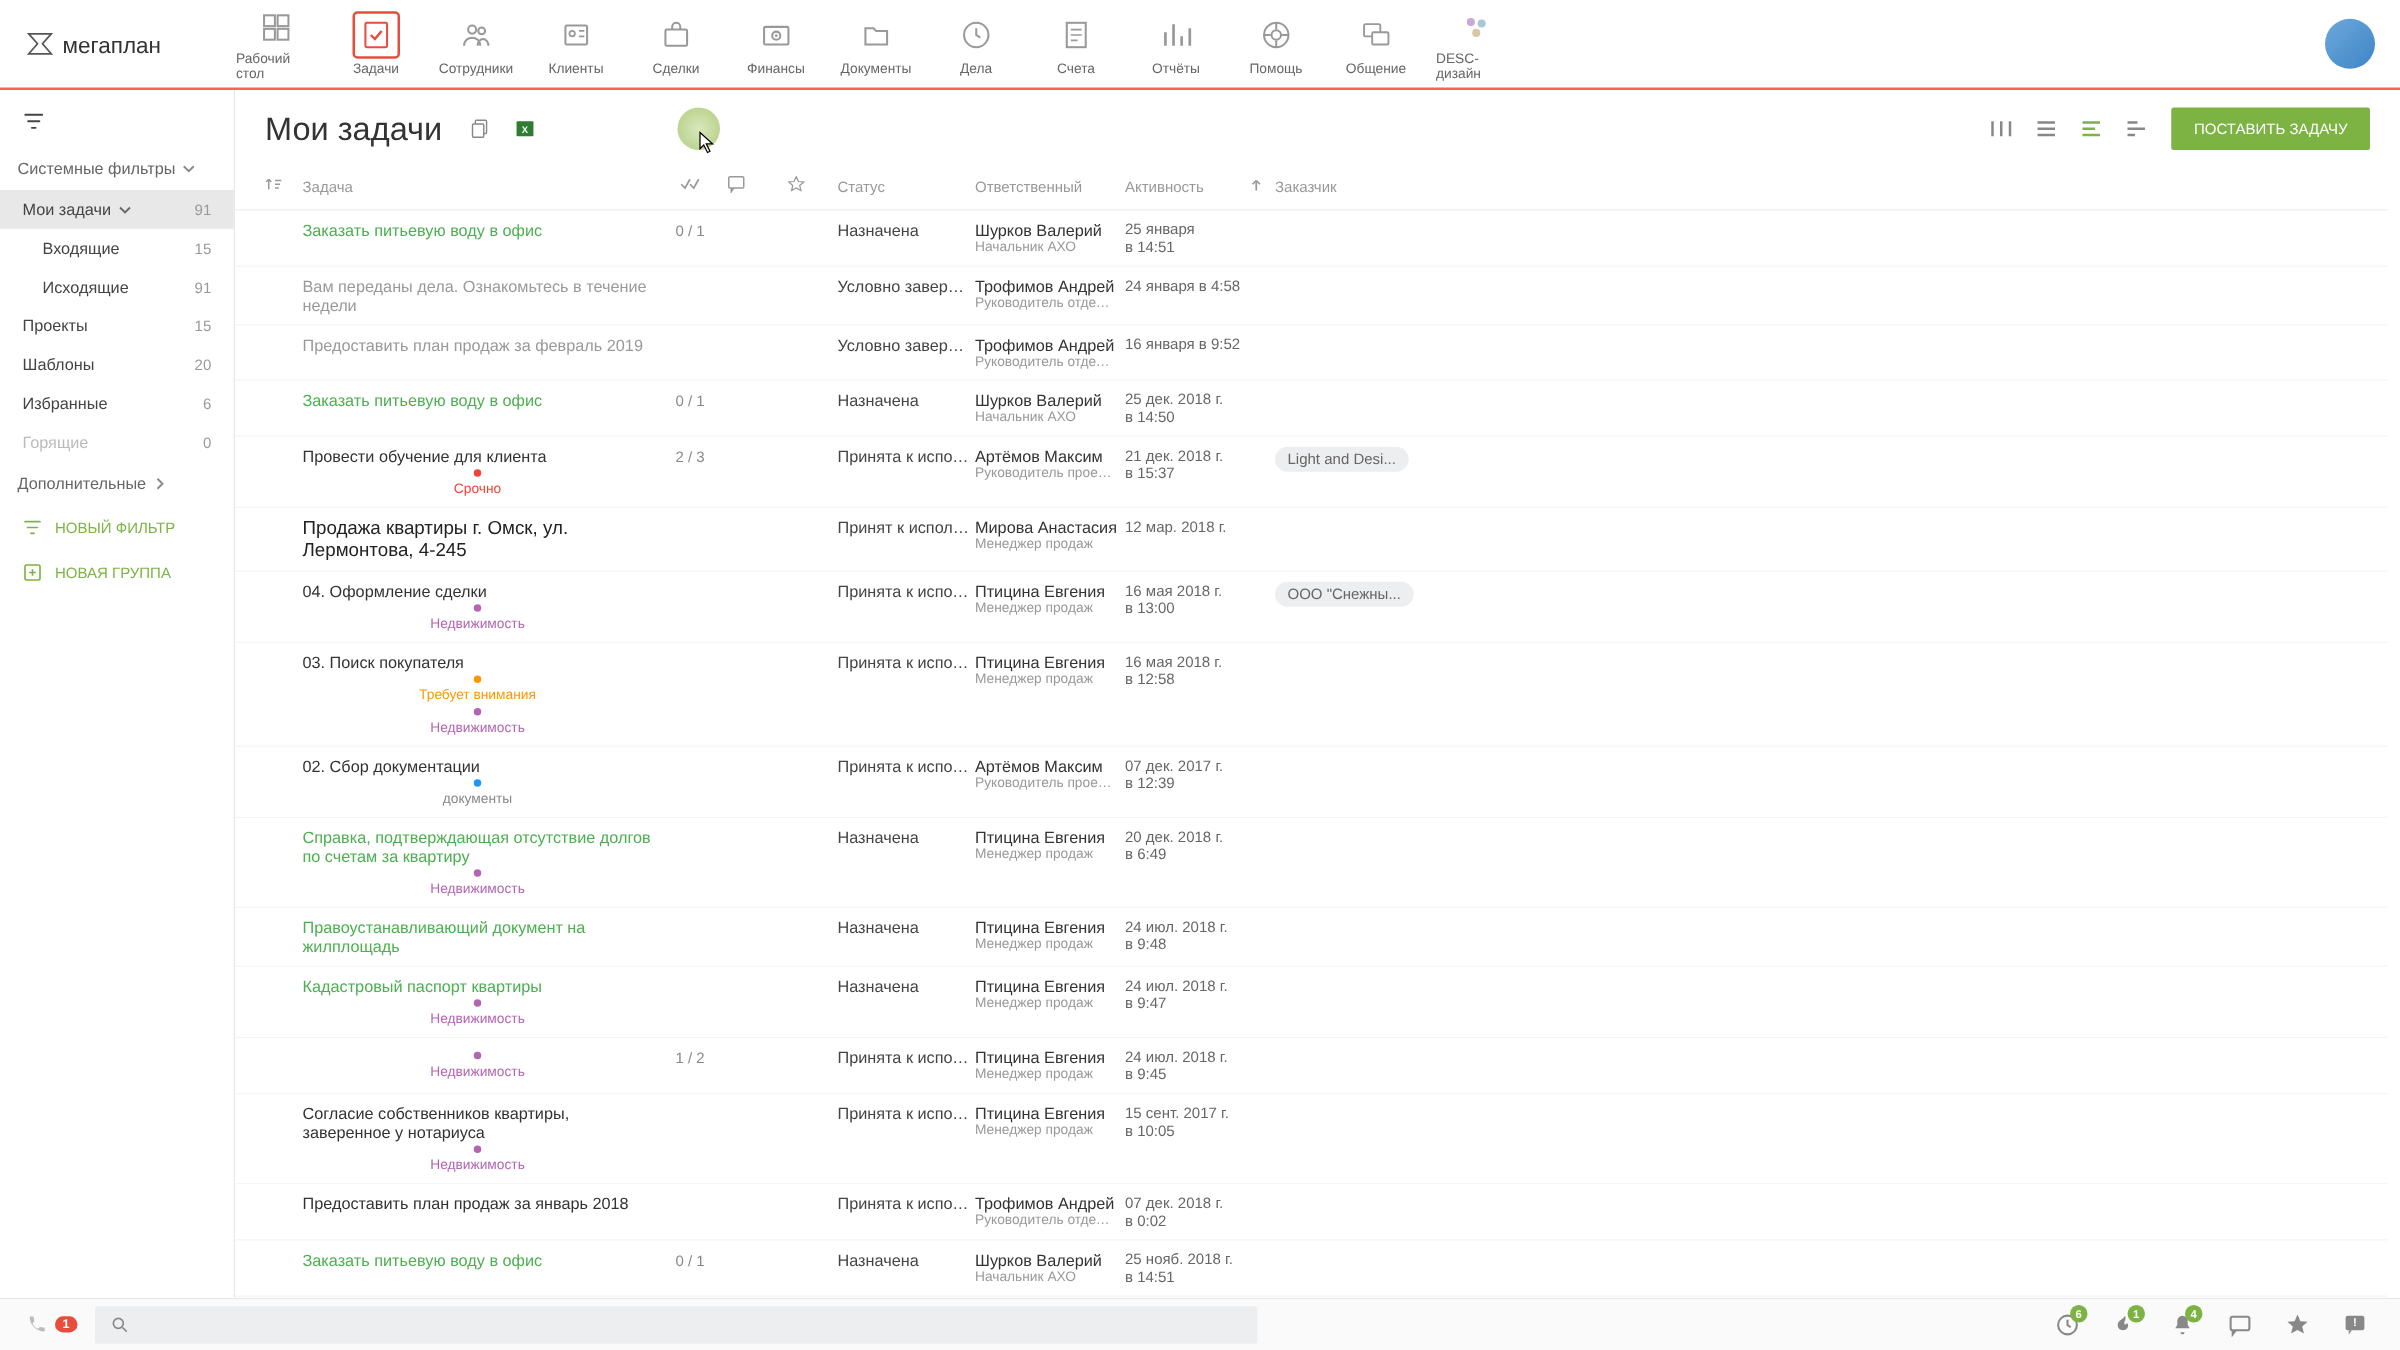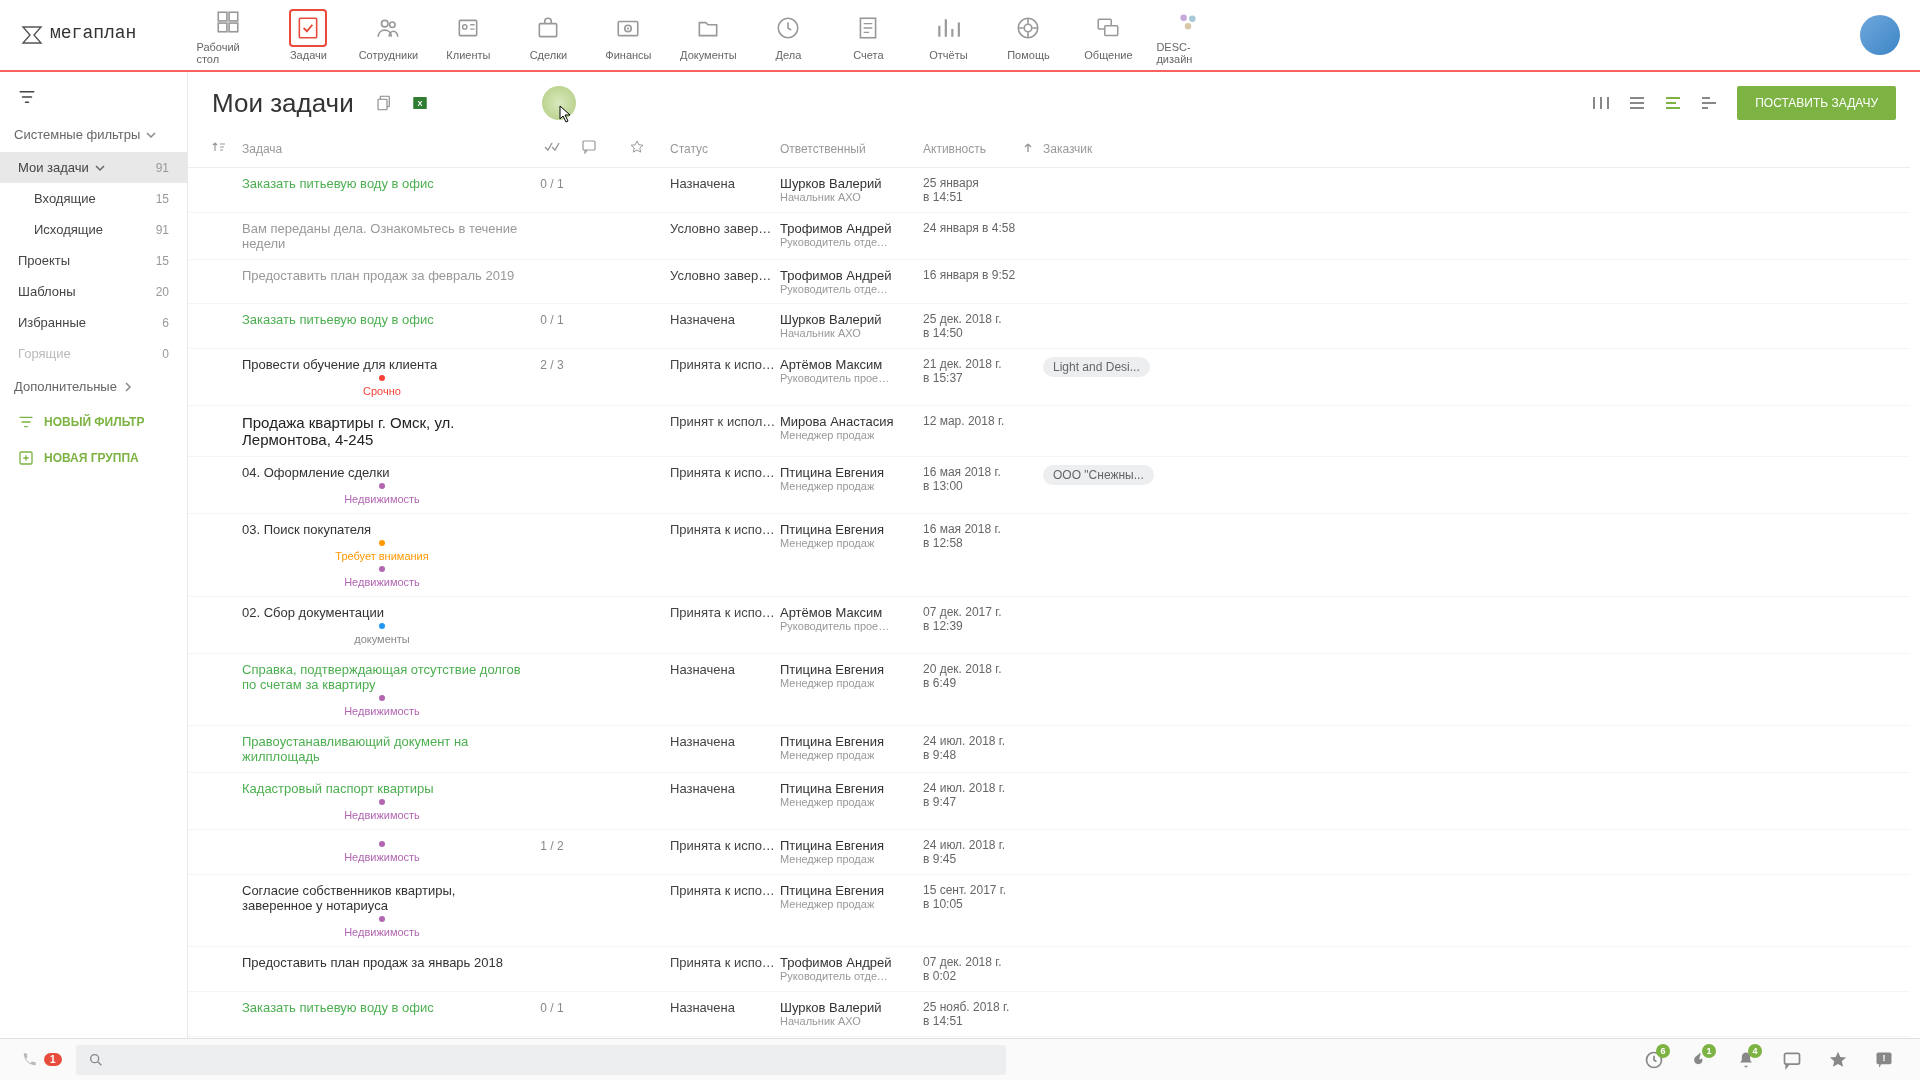--- a/index.html
+++ b/index.html
@@ -1,39 +1,39 @@
 <!DOCTYPE html>
 <html><head>
   <meta charset="utf-8">
   <style>
     * { box-sizing: border-box; margin: 0; padding: 0; }
     body { font-family: -apple-system, "Segoe UI", Arial, sans-serif; font-size: 13px; color: #333; background: #fff; overflow: hidden; width: 1920px; height: 1080px; }
     
     .topnav { display: flex; align-items: center; height: 72px; border-bottom: 2px solid #f6635e; padding: 0 20px; }
-    .logo { display: flex; align-items: flex-start; margin-right: 60px; font-family: Liberation Mono, monospace; }
+    .logo { display: flex; align-items: flex-end; margin-right: 60px; }
     .logo svg { margin-right: 6px; }
     .logo-text { font-size: 18px; font-weight: 500; color: #333; }
     .nav-items { display: flex; gap: 16px; flex: 1; }
     .nav-item { display: flex; flex-direction: column; align-items: center; justify-content: center; width: 64px; height: 60px; cursor: pointer; gap: 2px; }
     .nav-item.active .nav-icon-box { border: 2px solid #e74c3c; border-radius: 4px; }
     .nav-icon-box { width: 38px; height: 38px; display: flex; align-items: center; justify-content: center; }
     .nav-label { font-size: 11px; color: #666; }
     .avatar { width: 40px; height: 40px; border-radius: 50%; background: linear-gradient(135deg,#6fa8dc,#3d85c6); }
     
     .main { display: flex; height: calc(100% - 72px - 42px); }
     
     .sidebar { width: 188px; border-right: 1px solid #e8e8e8; padding: 8px 0; }
     .filter-icon-top { padding: 8px 18px; }
     .side-header { display: flex; align-items: center; padding: 10px 14px; font-size: 13px; color: #666; cursor: pointer; gap: 6px; }
     .side-item { display: flex; align-items: center; justify-content: space-between; padding: 8px 18px; cursor: pointer; font-size: 13px; color: #444; }
     .side-item.active { background: #e8e8e8; font-weight: 500; }
     .side-item.indent { padding-left: 34px; }
     .side-item .count { color: #999; font-size: 12px; }
     .side-item .label-wrap { display: flex; align-items: center; gap: 6px; }
-    .side-action { display: flex; align-items: center; gap: 10px; padding: 10px 18px; cursor: pointer; color: #7cb342; font-size: 12px; font-weight: 700; }
+    .side-action { display: flex; align-items: center; gap: 10px; padding: 10px 18px; cursor: pointer; color: #7cb342; font-size: 12px; font-weight: 400; }
     
     .content { flex: 1; display: flex; flex-direction: column; overflow: hidden; }
     .page-head { display: flex; align-items: center; padding: 14px 24px 10px; }
     .page-title { font-size: 26px; font-weight: 300; color: #333; margin-right: 16px; }
     .head-icon { width: 28px; height: 28px; display: flex; align-items: center; justify-content: center; cursor: pointer; margin-right: 8px; }
     .green-circle { width: 34px; height: 34px; border-radius: 50%; background: radial-gradient(circle,#d9e8bd,#b0cc7f); margin-left: 100px; position: relative; }
     .cursor-ptr { position: absolute; left: 50%; top: 55%; }
     .head-spacer { flex: 1; }
     .view-btns { display: flex; gap: 8px; margin-right: 14px; }
     .view-btn { width: 28px; height: 24px; display: flex; align-items: center; justify-content: center; cursor: pointer; }
@@ -42,21 +42,21 @@
     
     .table-wrap { flex: 1; overflow-y: auto; padding: 0 10px 0 0; }
     .hdr-row { display: flex; align-items: center; padding: 10px 24px; border-bottom: 1px solid #eee; color: #999; font-size: 12px; position: sticky; top: 0; background: #fff; }
     .col-icon { width: 30px; }
     .col-task { width: 280px; }
     .col-prog { width: 60px; text-align: center; }
     .col-com { width: 48px; }
     .col-star { width: 40px; }
     .col-status { width: 110px; }
     .col-resp { width: 120px; }
-    .col-act { width: 100px; margin-left: 23px; }
+    .col-act { width: 100px; }
     .col-sort { width: 20px; }
     .col-cust { width: 160px; }
     
     .row { display: flex; padding: 8px 24px; border-bottom: 1px solid #f5f5f5; align-items: flex-start; }
     .task-title { font-size: 13px; }
     .task-title.green { color: #4caf50; }
     .task-title.muted { color: #999; }
     .task-title.bold { font-weight: 500; font-size: 15px; color: #222; }
     .task-sub { font-size: 11px; margin-top: 3px; display: flex; align-items: center; gap: 4px; flex-direction: column; }
     .dot { width: 6px; height: 6px; border-radius: 50%; display: inline-block; }

